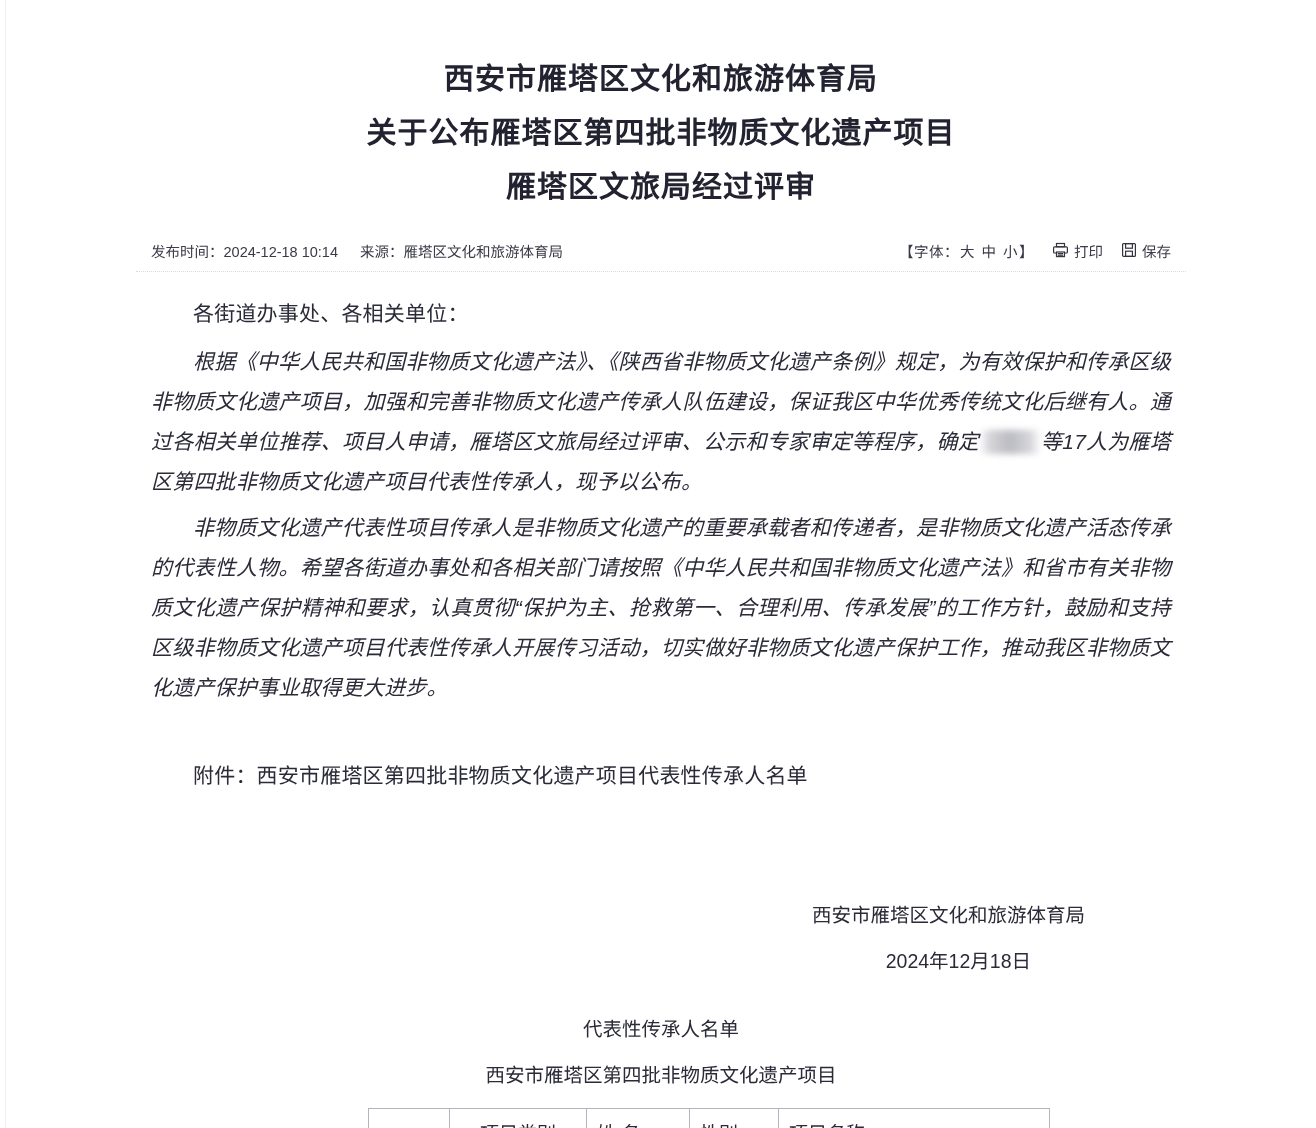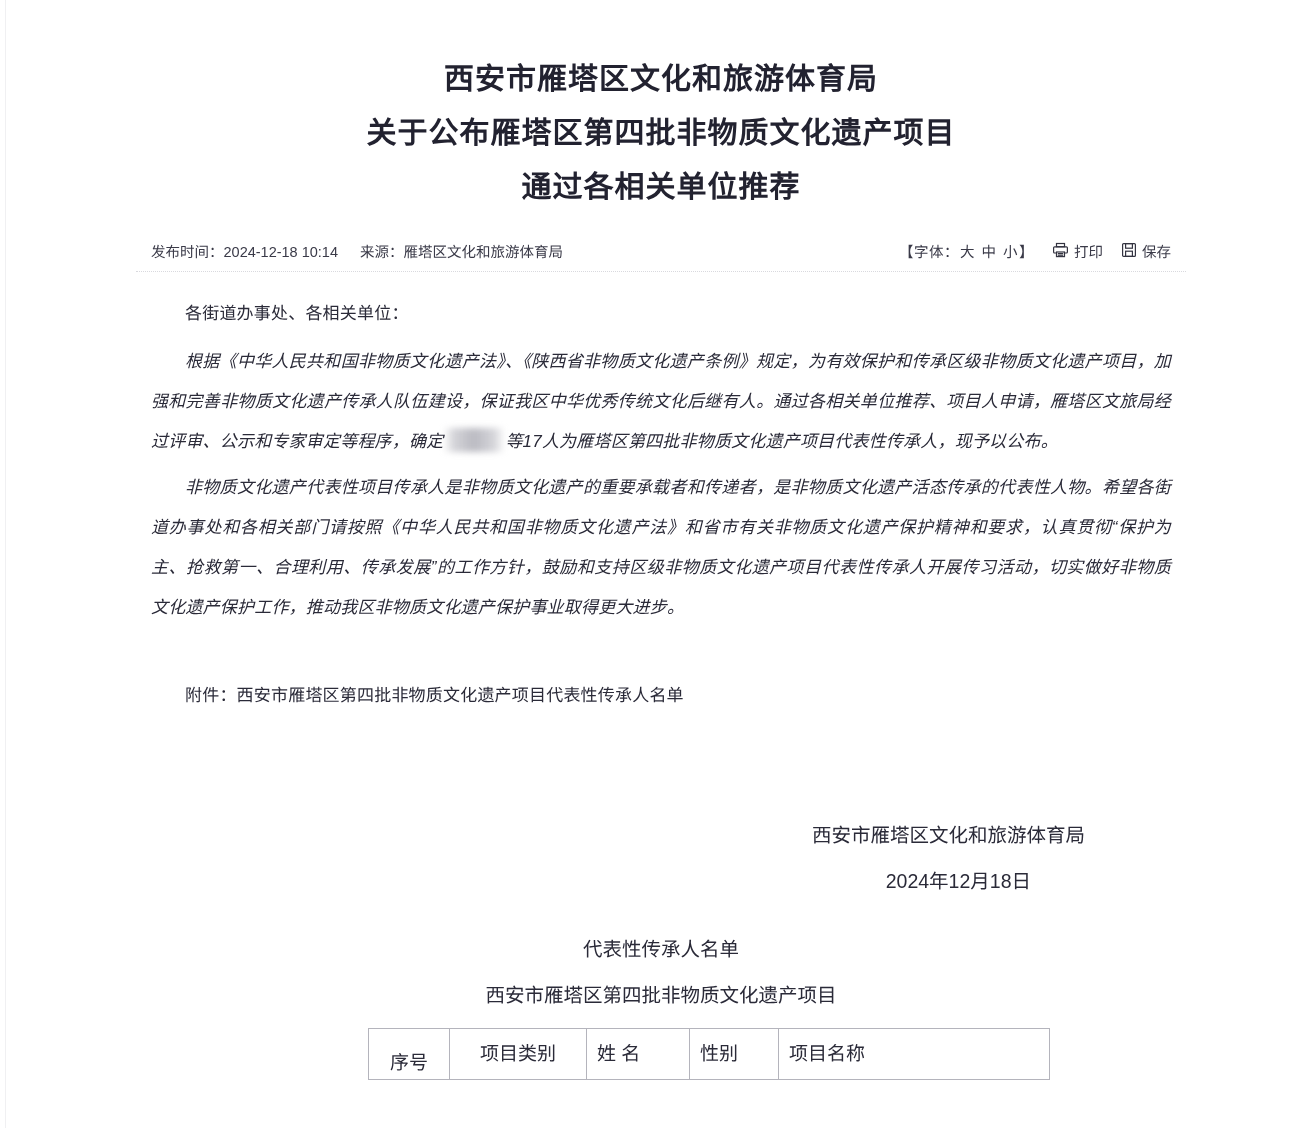--- a/index.html
+++ b/index.html
@@ -93,21 +93,21 @@
     left: -15px;
   }
 
   
   .body-wrap {
     width: 1020px;
     margin: 0 auto;
     padding-top: 22px;
   }
   .p {
-    font-size: 17px;
+    font-size: 21px;
     line-height: 40px;
     color: #2a2a38;
     margin: 0 0 6px 0;
     text-align: justify;
     letter-spacing: .2px;
   }
   .p.indent { text-indent: 2em; font-style: italic; }
   .p.salutation { text-indent: 2em; margin-bottom: 8px; }
   .p.attach {
     text-indent: 2em;
@@ -192,21 +192,21 @@
 </head>
 <body>
 
 <div class="page-edge-left"></div>
 
 <div class="page">
 
   <div class="doc-title">
     <div class="tline">西安市雁塔区文化和旅游体育局</div>
     <div class="tline">关于公布雁塔区第四批非物质文化遗产项目</div>
-    <div class="tline">通过各相关单位推荐</div>
+    <div class="tline">雁塔区文旅局经过评审</div>
   </div>
 
   <div class="meta-wrap">
     <div class="meta-row">
       <div class="meta-left">
         <span>发布时间：2024-12-18 10:14</span>
         <span>来源：雁塔区文化和旅游体育局</span>
       </div>
       <div class="meta-right">
         <span class="font-ctl"><span>【字体：</span><span class="fs-opt">大</span>&nbsp;<span class="fs-opt">中</span>&nbsp;<span class="fs-opt">小</span><span>】</span></span>

